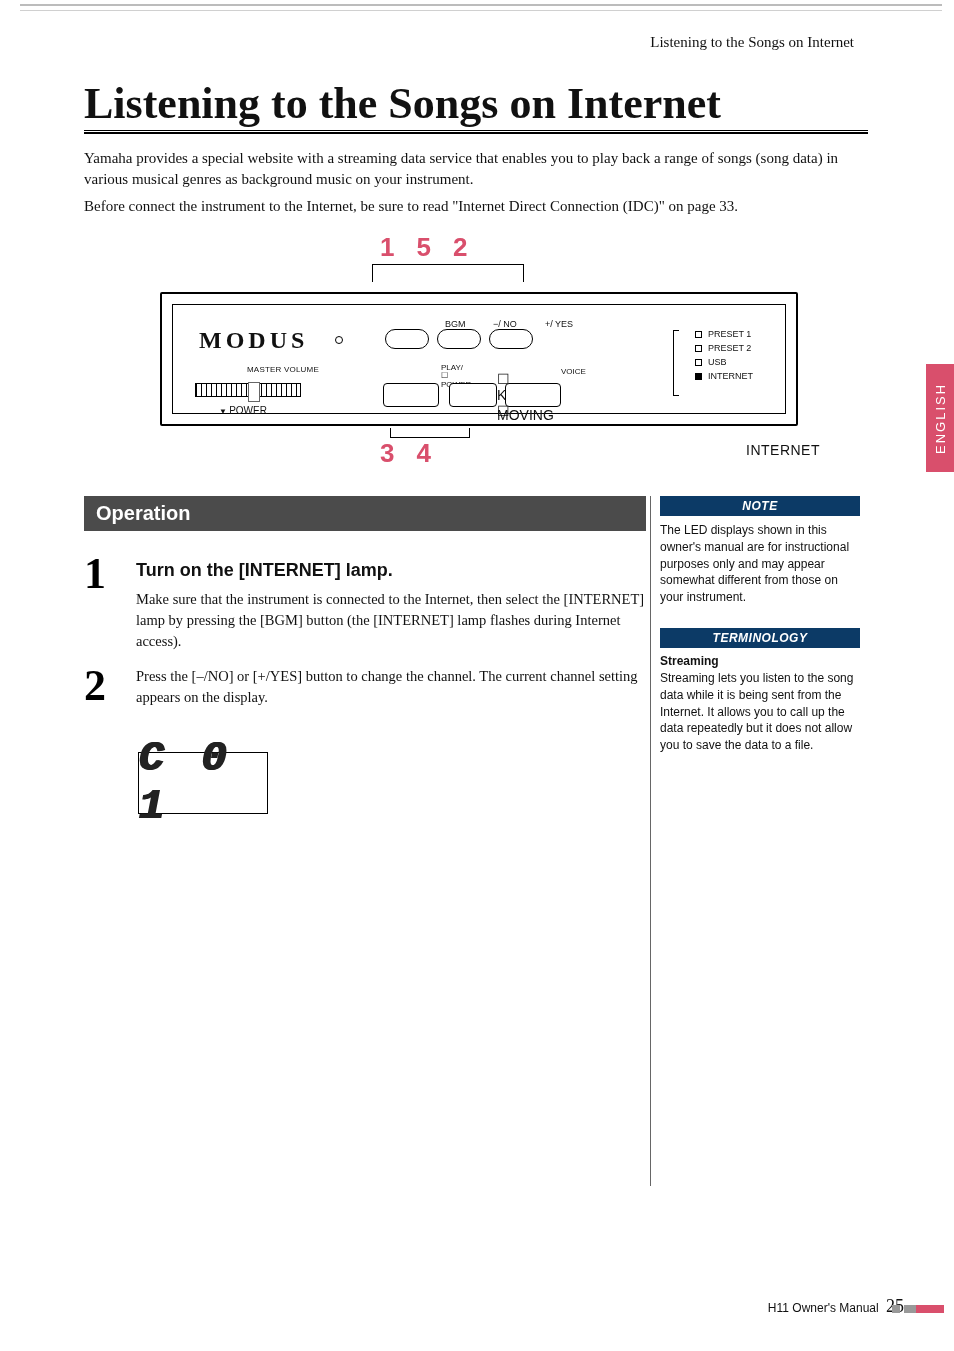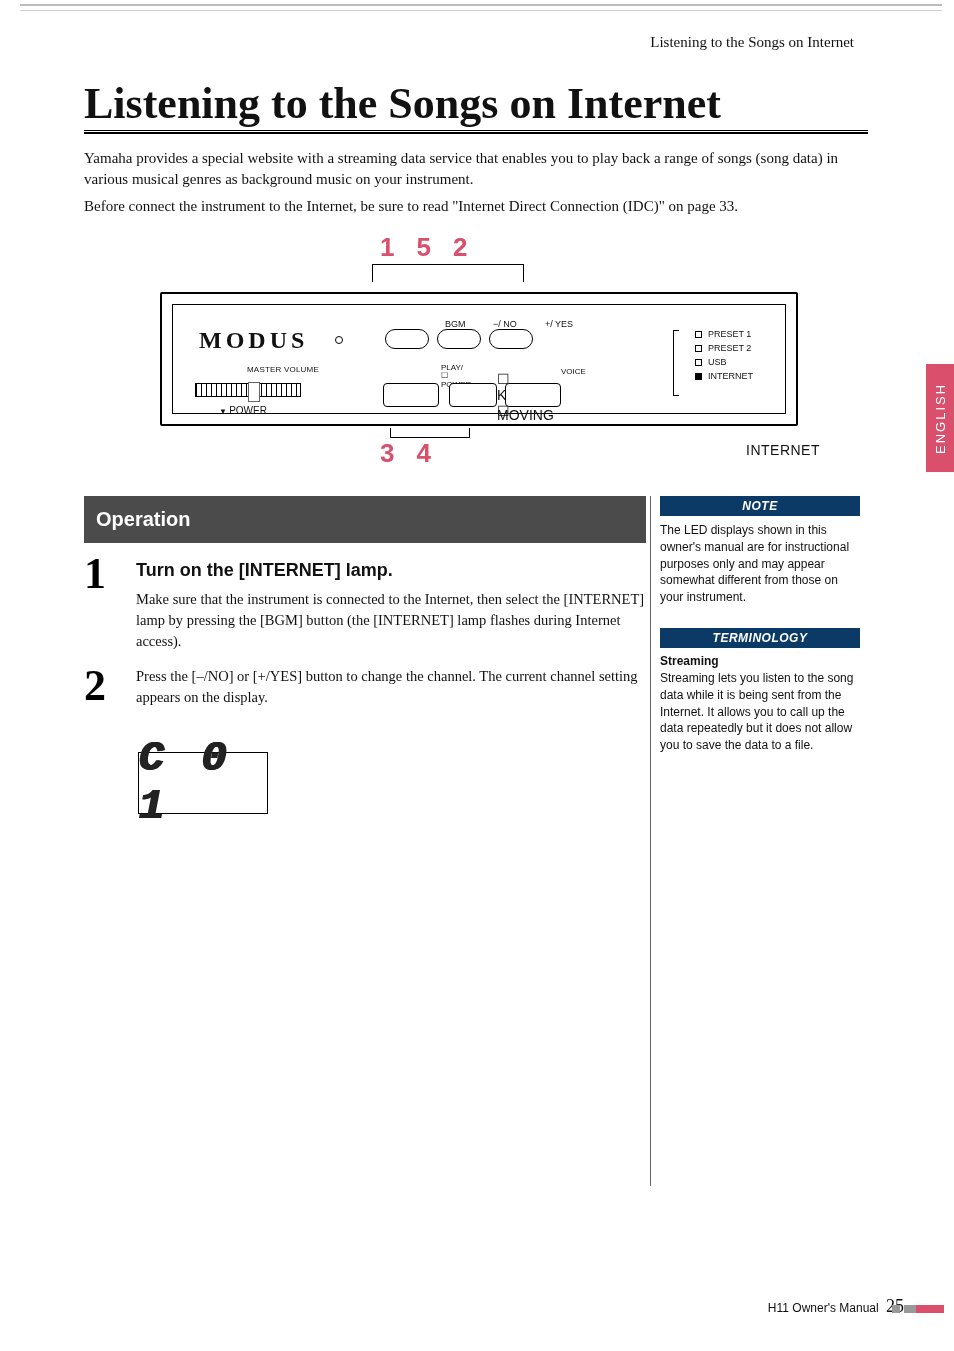--- a/index.html
+++ b/index.html
@@ -82,21 +82,21 @@
   .side-tab {
     position:absolute; right:0; top:364px; width:28px; height:108px; background:#d94f6c; color:#fff;
     font-family: Arial, sans-serif; font-size:13px; letter-spacing:2px;
     display:flex; align-items:center; justify-content:center;
     writing-mode: vertical-rl; transform: rotate(180deg);
   }
 
   
   .op-head {
     position:absolute; left:84px; top:496px; width:562px; background:#4b4b4b; color:#fff;
-    font-family: Arial, sans-serif; font-weight:700; font-size:20px; padding:12px 12px;
+    font-family: Arial, sans-serif; font-weight:700; font-size:20px; padding:6px 12px;
   }
 
   
   .steps { position:absolute; left:84px; top:540px; width:562px; }
   .step { display:flex; gap:18px; margin-top:14px; }
   .step-num { font-size:44px; font-weight:700; line-height:0.9; width:34px; font-family: Georgia, serif; color:#000;}
   .step-body { flex:1; }
   .step-title { font-family: Arial, sans-serif; font-weight:700; font-size:18px; margin-top:6px; margin-bottom:8px;}
   .step-text  { font-size:14.5px; line-height:1.45; }
 

